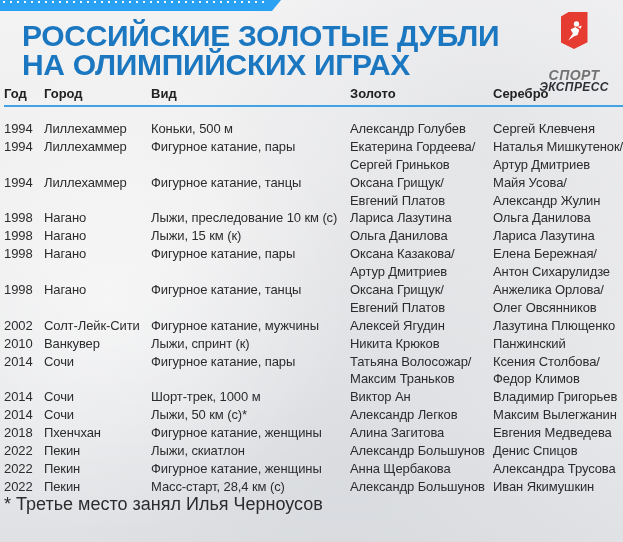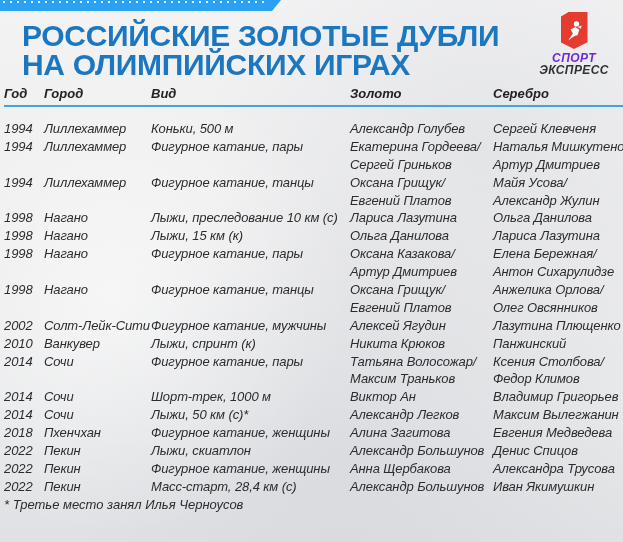--- a/index.html
+++ b/index.html
@@ -41,31 +41,31 @@
   .title span{display:block;white-space:nowrap;}
   
   .logo{position:absolute;top:12px;right:13px;width:72px;text-align:center;}
   .logo-badge{
     width:27px;height:37px;margin:0 auto;
     background:var(--logo_red);
     clip-path:polygon(30% 0,100% 0,100% 82%,50% 100%,0 82%,0 13%);
     display:flex;align-items:center;justify-content:center;
   }
   .logo-badge svg{width:19px;height:24px;fill:#fff;}
-  .logo-word{font-size:12px;font-weight:700;font-style:italic;color:#6d28d9;letter-spacing:.5px;margin-top:3px;line-height:13px;}
+  .logo-word{font-size:14px;font-weight:700;font-style:italic;color:#737373;letter-spacing:.5px;margin-top:20px;line-height:13px;}
   .logo-sub{font-size:12px;font-weight:700;font-style:italic;color:#2f3137;letter-spacing:.4px;line-height:10px;}
   
-  .table{position:absolute;left:4px;top:86px;right:0;font-style:italic;}
+  .table{position:absolute;left:4px;top:86px;right:0;}
   .row{display:grid;grid-template-columns:40px 107px 199px 143px 1fr;}
   .thead .th{font-size:13px;font-weight:700;color:#222;line-height:15px;white-space:nowrap;}
   .divider{height:2px;background:var(--divider_blue);margin-top:4px;margin-right:0;}
   .tbody{margin-top:13px;}
   .cell{font-size:13px;color:var(--text_dark);letter-spacing:-0.1px;}
   .line{height:17.9px;line-height:17.9px;white-space:nowrap;}
-  .footnote{font-size:13px;line-height:17.9px;color:var(--text_dark);white-space:nowrap;}
+  .footnote{font-size:18px;line-height:17.9px;color:var(--text_dark);white-space:nowrap;}
 </style>
 </head>
 <body>
 
 <div class="topbar"></div>
 
 <h1 class="title">
   <span>РОССИЙСКИЕ ЗОЛОТЫЕ ДУБЛИ</span>
   <span>НА ОЛИМПИЙСКИХ ИГРАХ</span>
 </h1>

